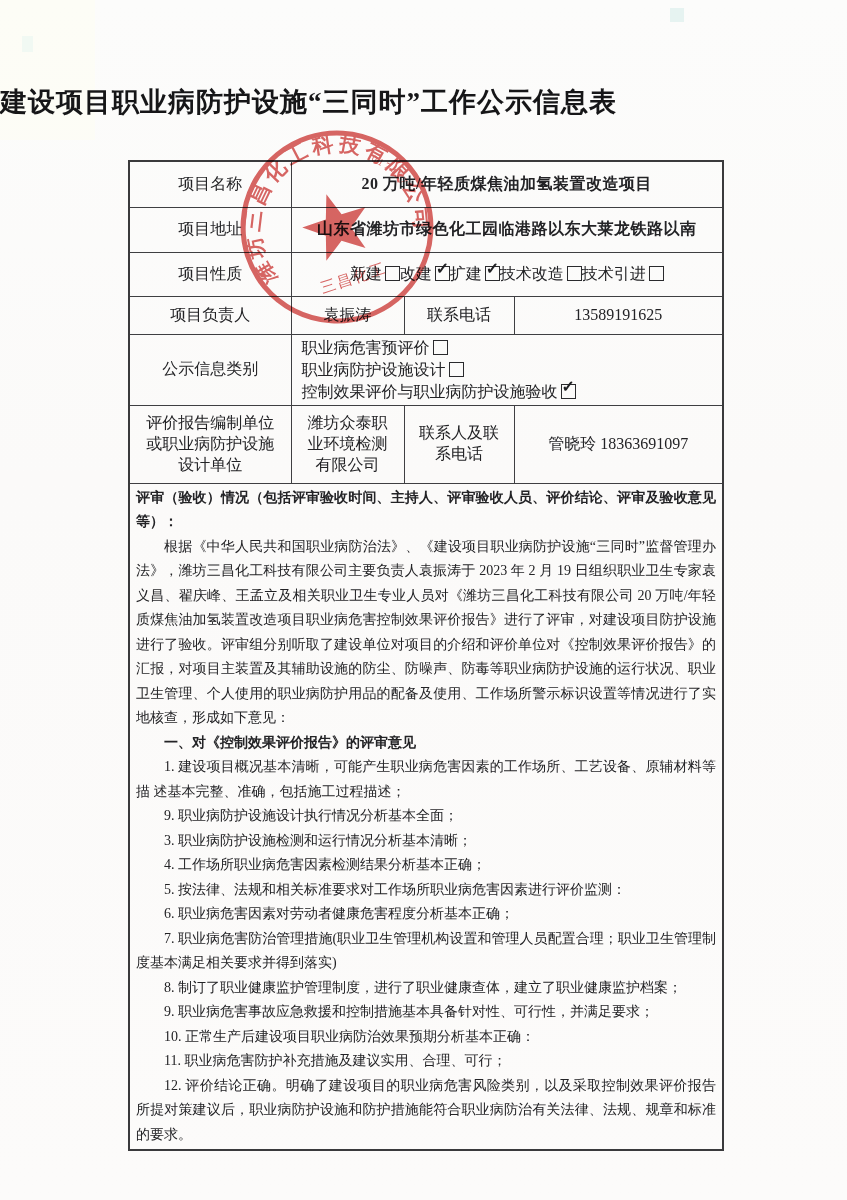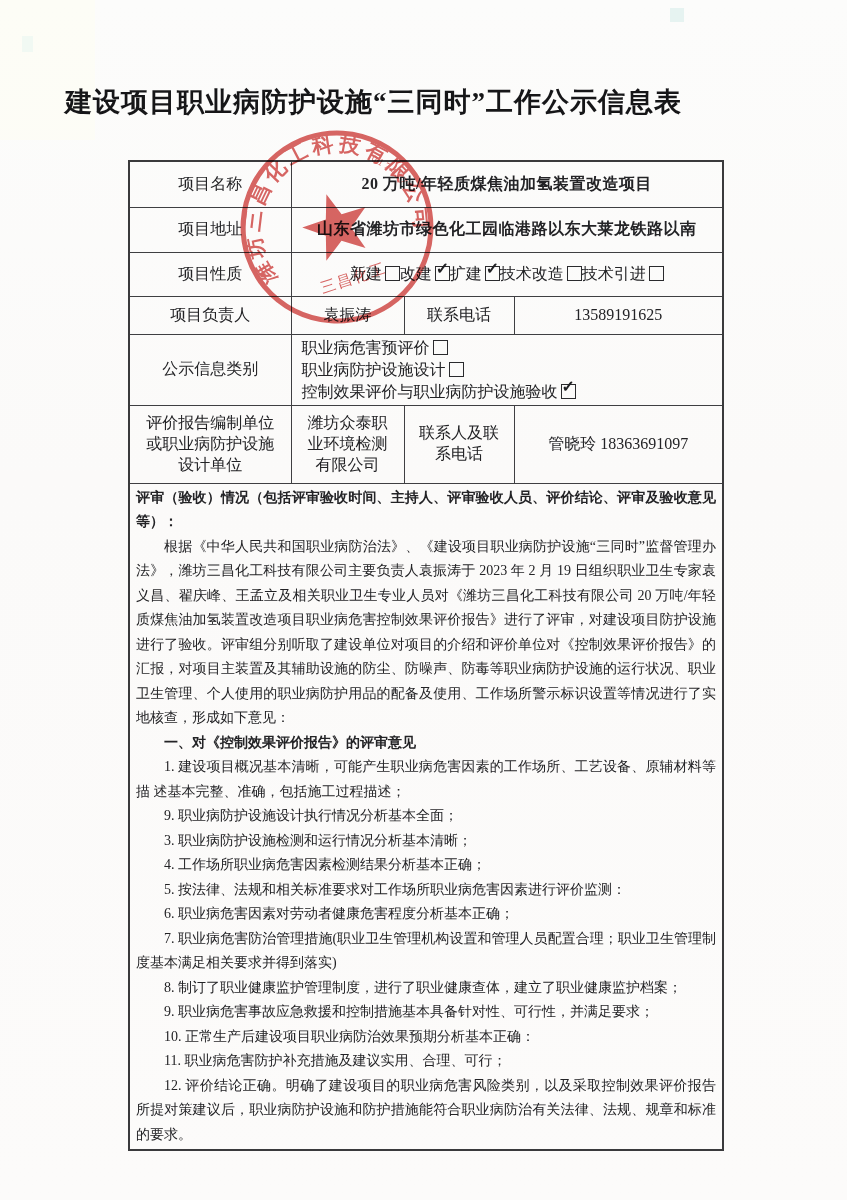--- a/index.html
+++ b/index.html
@@ -8,21 +8,21 @@
     background:linear-gradient(180deg,#fcfcfb 0%,#fbfaf9 40%,#fcfbfa 100%);
     font-family:"Liberation Serif","DejaVu Serif",serif;
     color:#1d1d1f;
   }
   .artifact{position:absolute;pointer-events:none;}
   .artifact.a1{left:670px;top:8px;width:14px;height:14px;background:#e3f2ef;opacity:.9;}
   .artifact.a2{left:22px;top:36px;width:11px;height:16px;background:#eef7f3;opacity:.8;}
   .artifact.a3{left:0;top:0;width:95px;height:140px;background:#fefdf2;opacity:.55;}
 
   .doc-title{
-    position:absolute;left:0;top:84px;width:682px;text-align:right;
+    position:absolute;left:0;top:84px;width:682px;text-align:left;
     font-size:27px;font-weight:bold;letter-spacing:1px;color:#161618;
   }
 
   table.info{
     position:absolute;left:128px;top:160px;width:594px;
     border-collapse:collapse;table-layout:fixed;
     font-size:16px;color:#232326;
   }
   table.info{border:2px solid #3a3a3c;}
   table.info td{border:1px solid #3f3f42;padding:2px 6px;vertical-align:middle;}

